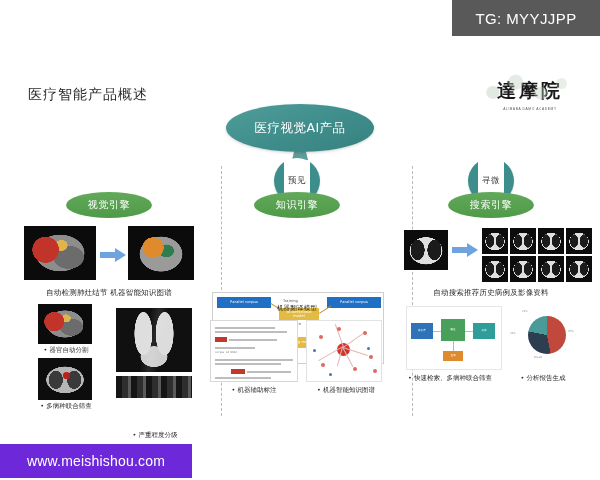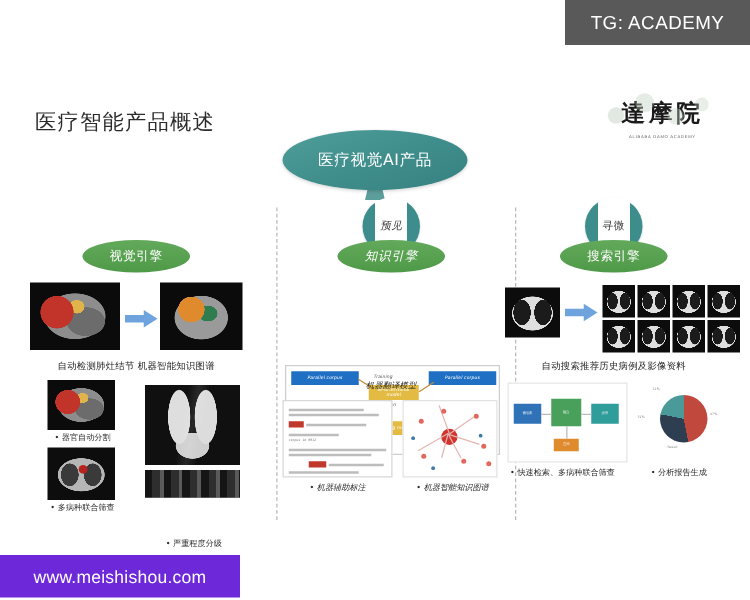--- a/index.html
+++ b/index.html
@@ -30,21 +30,21 @@
 
   
   .slide {
     position: absolute; left: 14px; top: 70px;
     width: 572px; height: 360px;
     background: #ffffff;
   }
 
   .slide-title {
     position: absolute; left: 14px; top: 16px;
-    font-size: 17px; color: #2b2b2b; letter-spacing: 1px;
+    font-size: 14px; color: #2b2b2b; letter-spacing: 1px;
     font-family: "DejaVu Sans", "Liberation Sans", sans-serif;
   }
 
   
   .logo { position: absolute; right: 8px; top: 8px; width: 96px; text-align: center; }
   .logo-cn {
     font-size: 19px; font-weight: bold; color: #1a1a1a; letter-spacing: 3px;
     font-family: "DejaVu Serif", "Liberation Serif", serif;
   }
   .logo-en { font-size: 3.3px; color: #5a5a5a; letter-spacing: .6px; margin-top: 3px; }
@@ -69,21 +69,21 @@
   .hero-stem {
     position: absolute; left: 50%; transform: translateX(-50%); top: 78px;
     width: 16px; height: 12px; background:#3f8d8b;
     clip-path: polygon(18% 0, 82% 0, 100% 100%, 0 100%);
     opacity:.85;
   }
 
   
   .col { position: absolute; top: 88px; width: 186px; height: 268px; }
   .col-1 { left: 2px; }
-  .col-2 { left: 206px; font-style: italic; }
+  .col-2 { left: 190px; }
   .col-3 { left: 384px; }
   .col-div {
     position: absolute; top: 96px; width: 0; height: 250px;
     border-left: 1px dashed #b9b9b9;
   }
   .div-a { left: 207px; }
   .div-b { left: 398px; }
 
   
   .ball-wrap { position: relative; height: 62px; }
@@ -223,21 +223,21 @@
   .fc-blue { background:#2f72b8; }
   .fc-green { background:#49a05a; }
   .fc-teal { background:#2f9d9a; }
   .fc-orange { background:#e08a2e; }
 </style>
 </head>
 <body>
 
 <div id="stage">
 
-  <div class="tg-tag">TG: ACADEMY</div>
+  <div class="tg-tag">TG: MYYJJPP</div>
   <div class="watermark">www.meishishou.com</div>
 
   <div class="slide">
 
     <div class="slide-title">医疗智能产品概述</div>
 
     <div class="logo">
       <div class="logo-blob"></div>
       <div class="logo-cn">達摩院</div>
       <div class="logo-en">ALIBABA DAMO ACADEMY</div>

